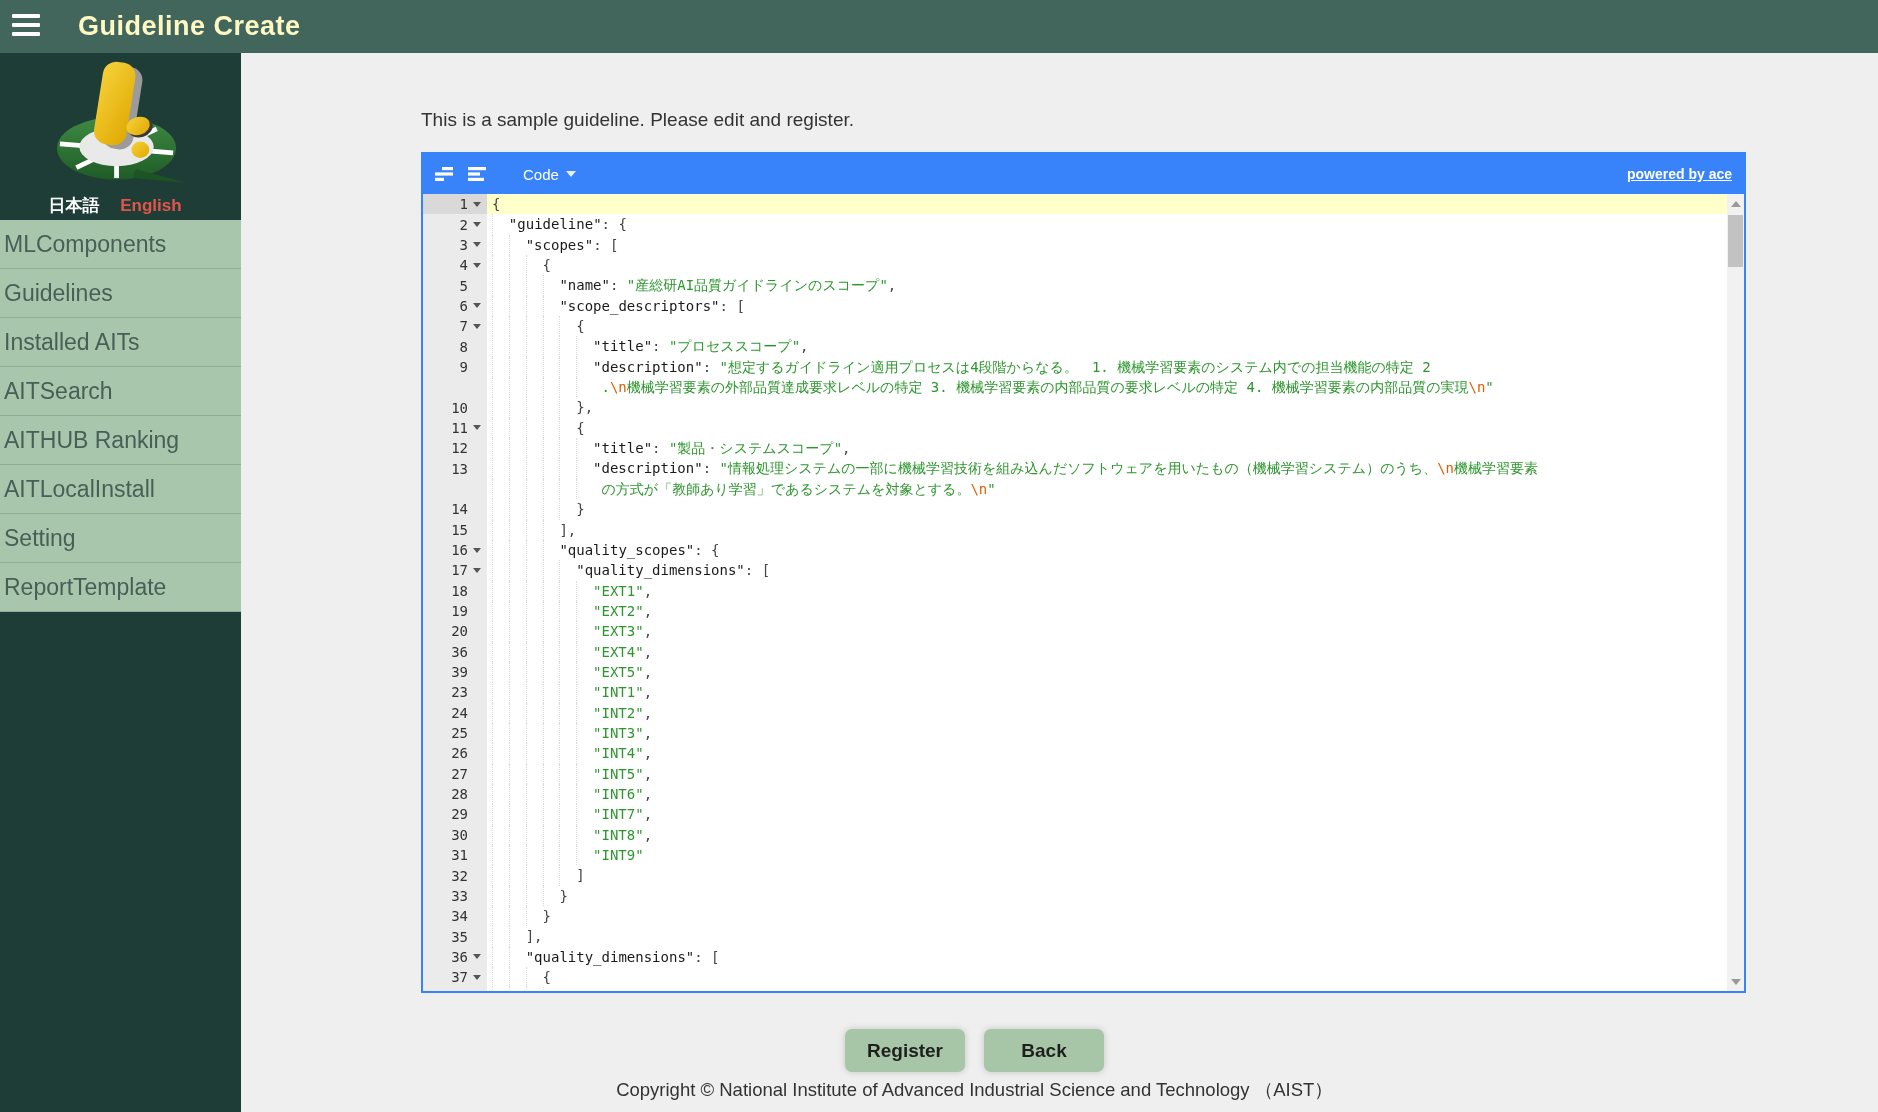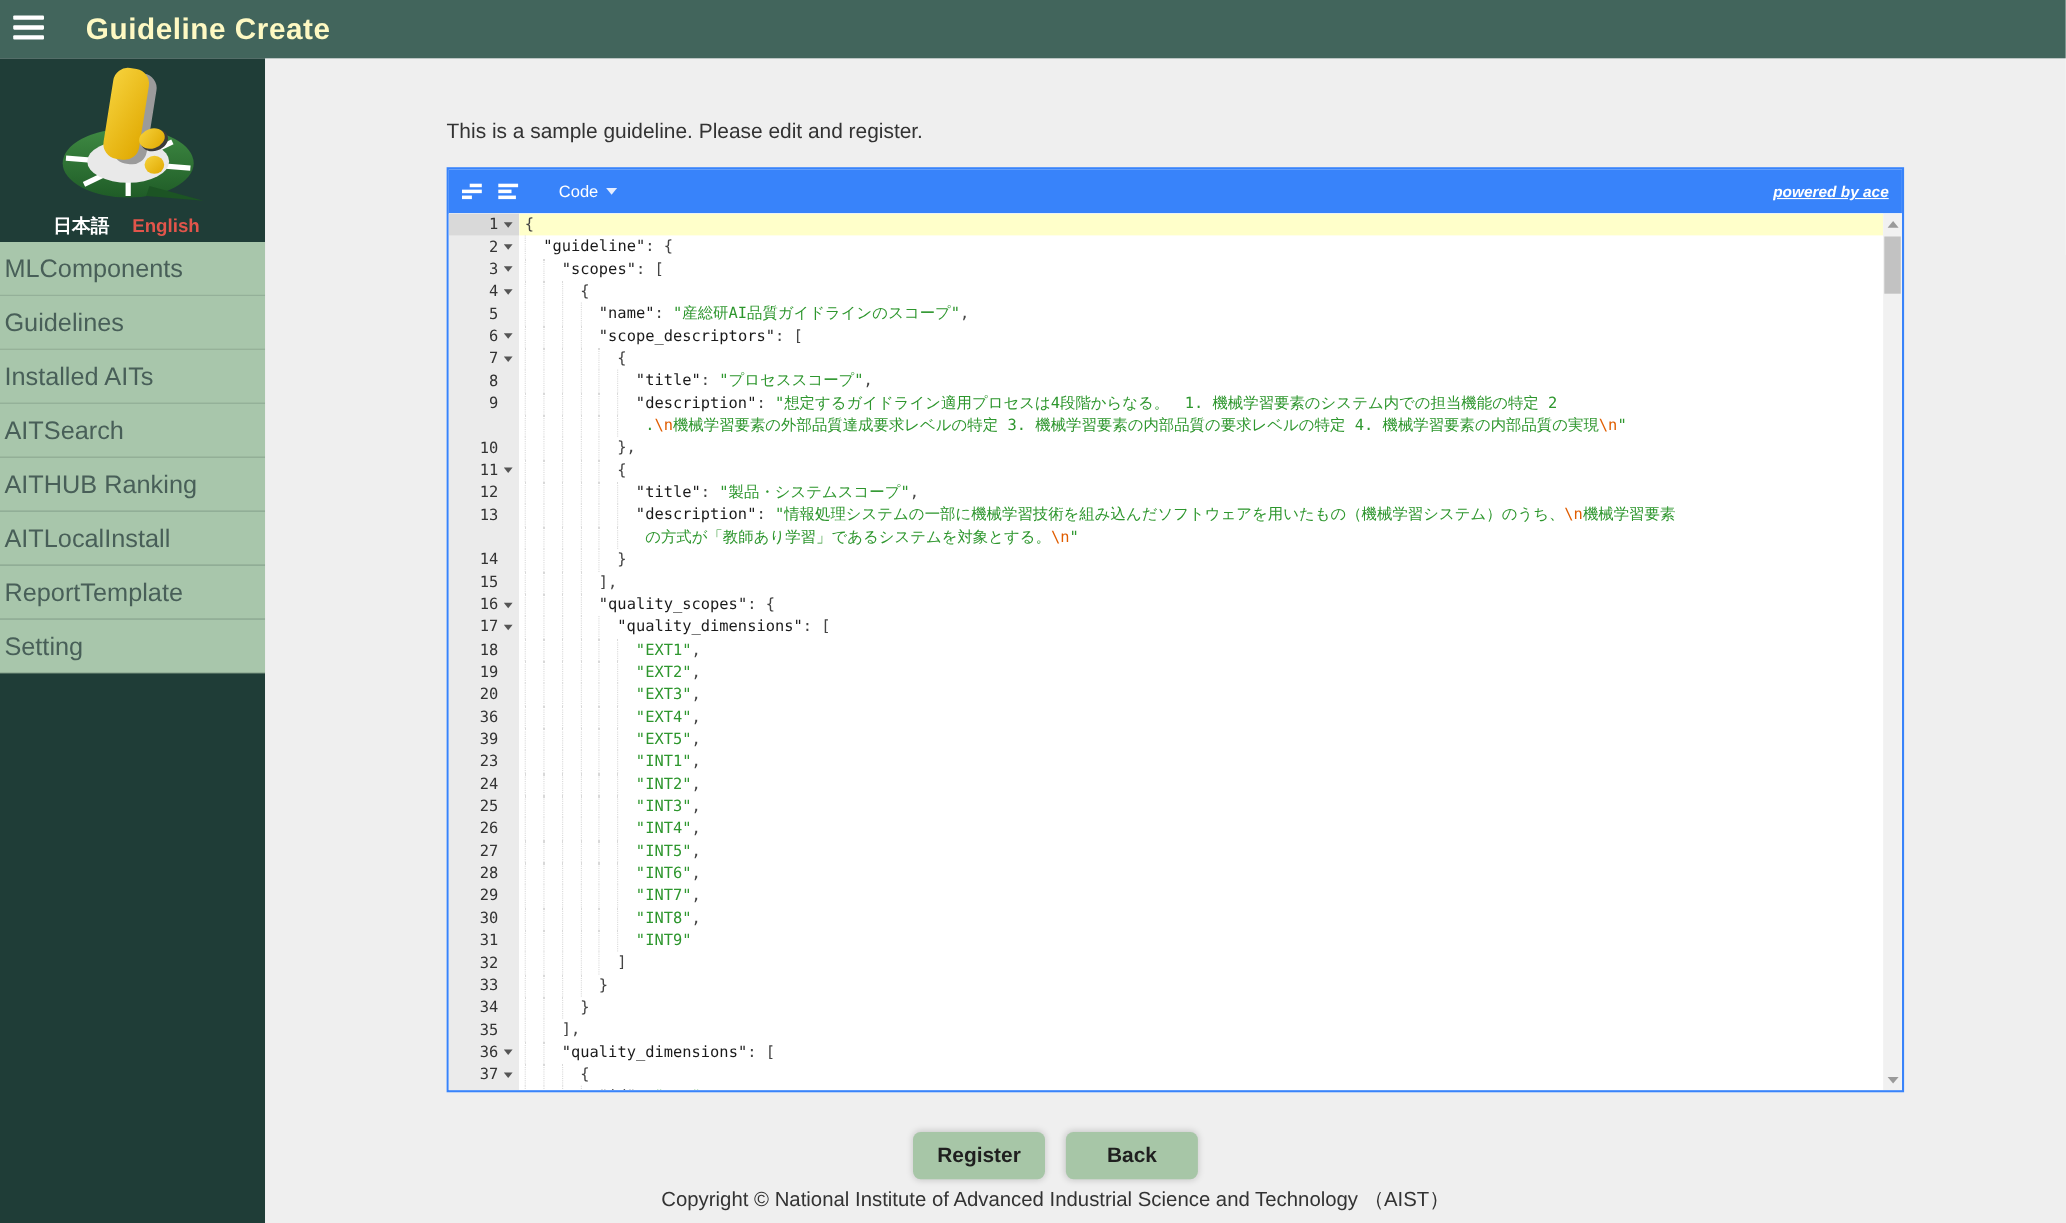--- a/index.html
+++ b/index.html
@@ -23,39 +23,39 @@
   .langs { position:absolute; top:141px; left:0; width:230px; text-align:center; font-size:17px; font-weight:bold; }
   .lang-jp { color:#ffffff; text-decoration:none; cursor:pointer; }
   .lang-en { color:#e2554b; text-decoration:none; cursor:pointer; margin-left:16px; }
   .side-nav { position:absolute; top:167px; left:0; width:241px; }
   .nav-item {
     height:49px; line-height:48px; background:#a8c6ab; color:#485f58;
     font-size:23px; padding-left:4px; border-bottom:1px solid #92ad96;
     cursor:pointer; white-space:nowrap; overflow:hidden;
   }
   
-  .main { position:absolute; left:241px; top:53px; width:1437px; height:1059px; background:#efefef; }
+  .main { position:absolute; left:256px; top:53px; width:1437px; height:1059px; background:#efefef; }
   .instruction { position:absolute; left:165px; top:56px; font-size:19px; color:#333; }
   
   .jsoneditor {
     position:absolute; left:165px; top:99px; width:1325px; height:841px;
     border:2px solid #3883fa; background:#ffffff;
   }
   .menubar {
     height:40px; background:#3883fa; display:flex; align-items:center;
     padding:0 12px 0 8px; color:#fff;
   }
   .mb-btn { width:26px; height:26px; border:none; background:transparent; cursor:pointer; margin-right:7px; padding:3px; }
   .mb-btn svg { display:block; }
   .mode-btn {
     margin-left:26px; background:transparent; border:none; color:#fff;
     font-size:15px; font-family:inherit; display:flex; align-items:center; gap:7px; cursor:pointer;
   }
   .caret { width:0; height:0; border-left:5px solid transparent; border-right:5px solid transparent; border-top:6px solid #e6eeff; }
-  .ace-link { margin-left:auto; color:#fff; font-size:14px; font-weight:bold; text-decoration:underline; cursor:pointer;font-style:italic; }
+  .ace-link { margin-left:auto; color:#fff; font-size:14px; font-weight:bold; text-decoration:underline; cursor:pointer; }
   .ed-body { position:absolute; left:0; top:40px; width:1321px; height:797px; display:flex; overflow:hidden; background:#fff; }
   .gutter {
     width:64px; flex:none; background:#ebebeb; color:#333;
     font-family:"DejaVu Sans Mono", monospace; font-size:14px;
   }
   .gcell { height:20.35px; display:flex; align-items:center; justify-content:flex-end; padding-right:2px; }
   .gcell.active { background:#d9d9d9; }
   .gcell .ln { text-align:right; }
   .gcell .fold { width:17px; height:100%; display:flex; align-items:center; justify-content:center; cursor:pointer; }
   .tri-down { width:0; height:0; border-left:4px solid transparent; border-right:4px solid transparent; border-top:5px solid #555; }
@@ -130,22 +130,22 @@
     <a class="lang-jp">日本語</a>
     <a class="lang-en">English</a>
   </div>
   <nav class="side-nav">
       <div class="nav-item">MLComponents</div>
       <div class="nav-item">Guidelines</div>
       <div class="nav-item">Installed AITs</div>
       <div class="nav-item">AITSearch</div>
       <div class="nav-item">AITHUB Ranking</div>
       <div class="nav-item">AITLocalInstall</div>
+      <div class="nav-item">Setting</div>
       <div class="nav-item">ReportTemplate</div>
-      <div class="nav-item">Setting</div>
     </nav>
 </div>
 
 <div class="main">
   <div class="instruction">This is a sample guideline. Please edit and register.</div>
 
   <div class="jsoneditor">
     <div class="menubar">
       <button class="mb-btn" title="">
         <svg width="20" height="20" viewBox="0 0 20 20">

